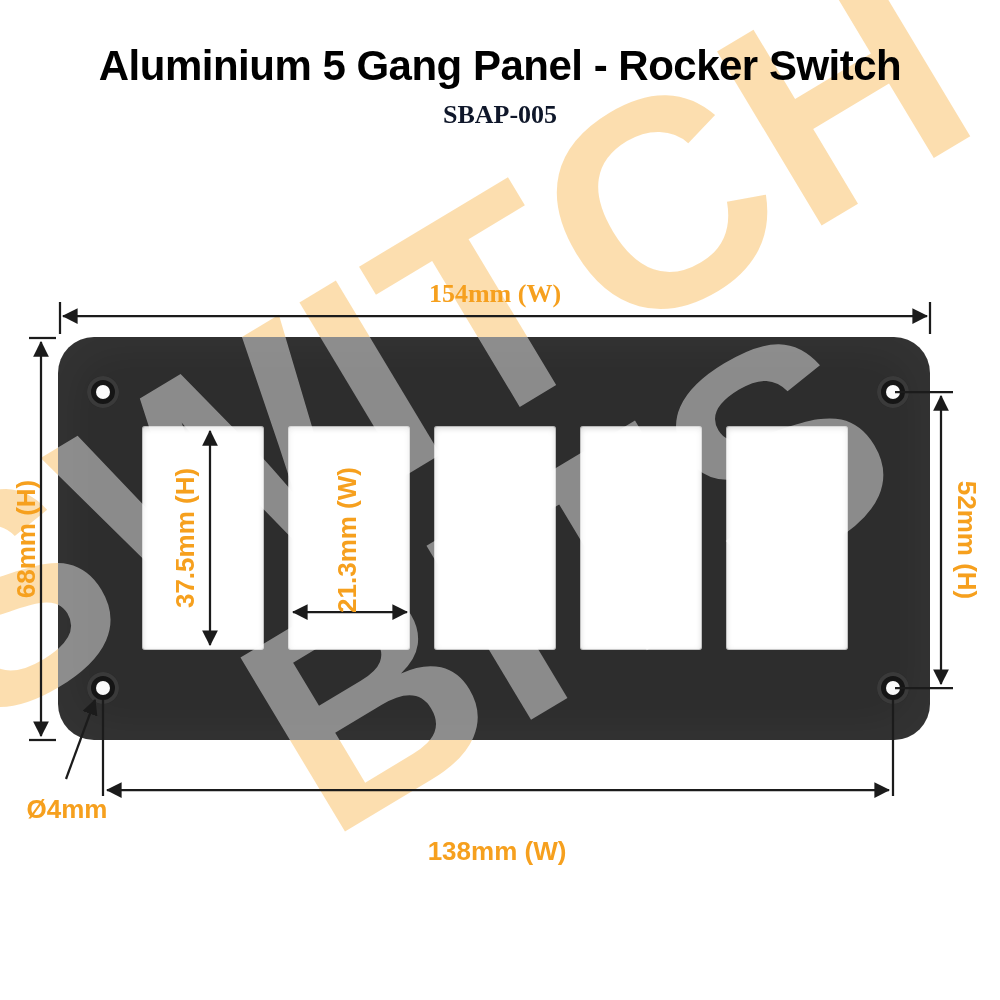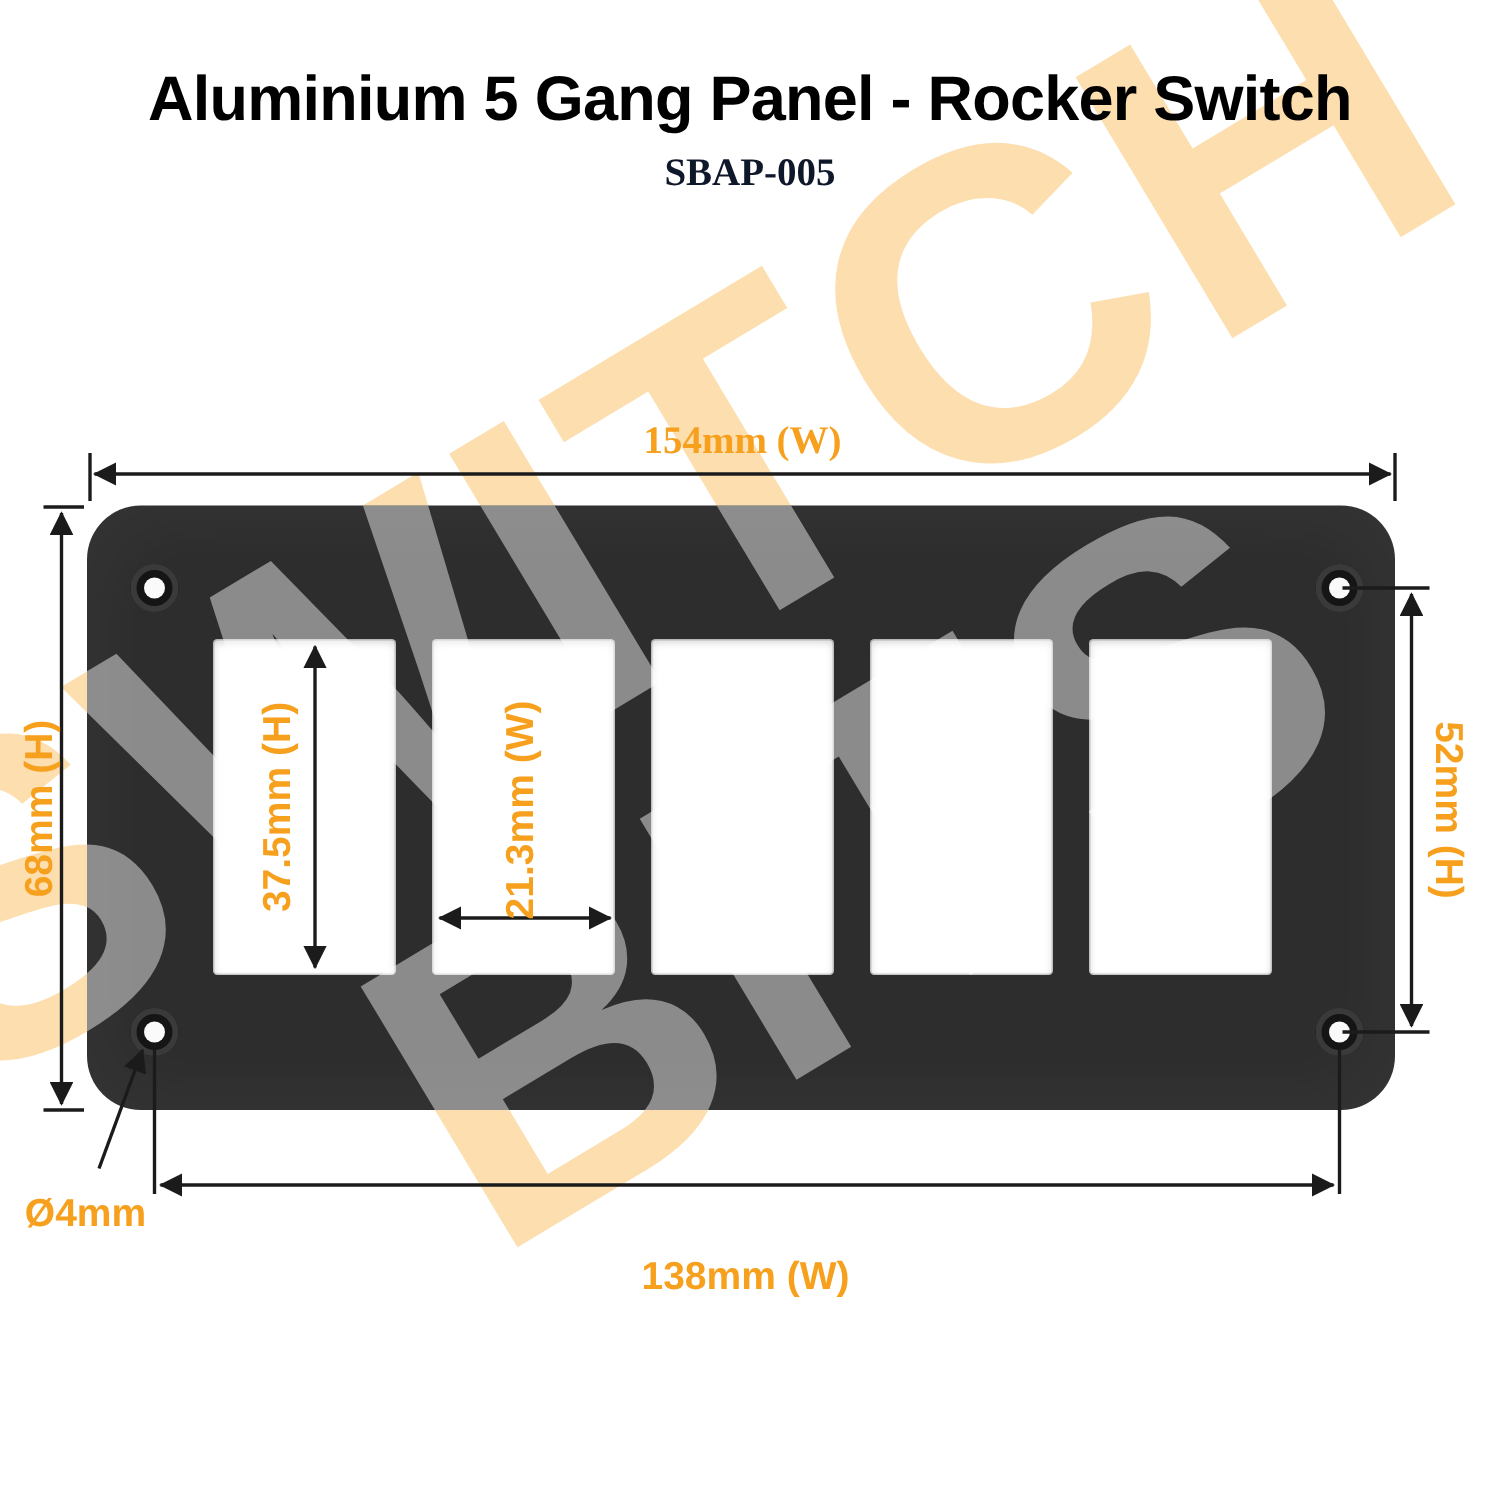--- a/index.html
+++ b/index.html
@@ -82,21 +82,21 @@
     transform: translate(-50%, -50%);
   }
   .rot-ccw { transform: translate(-50%, -50%) rotate(-90deg); }
   .rot-cw  { transform: translate(-50%, -50%) rotate(90deg); }
   .l-top      { left: 495px; top: 294px; font-family: Liberation Serif, serif; }
   .l-left     { left: 26px;  top: 539px; }
   .l-right    { left: 966px; top: 540px; }
   .l-cutout-h { left: 185px; top: 538px; }
   .l-cutout-w { left: 347px; top: 540px; }
   .l-bottom   { left: 497px; top: 851px; }
-  .l-hole     { left: 57px;  top: 809px; }
+  .l-hole     { left: 67px;  top: 809px; }
 </style>
 </head>
 <body>
 
 <div class="title">Aluminium 5 Gang Panel - Rocker Switch</div>
 <div class="subtitle">SBAP-005</div>
 
 <div class="wm wm-under">
   <div class="wm-text">
     <span class="wm-line">SWITCH</span>

